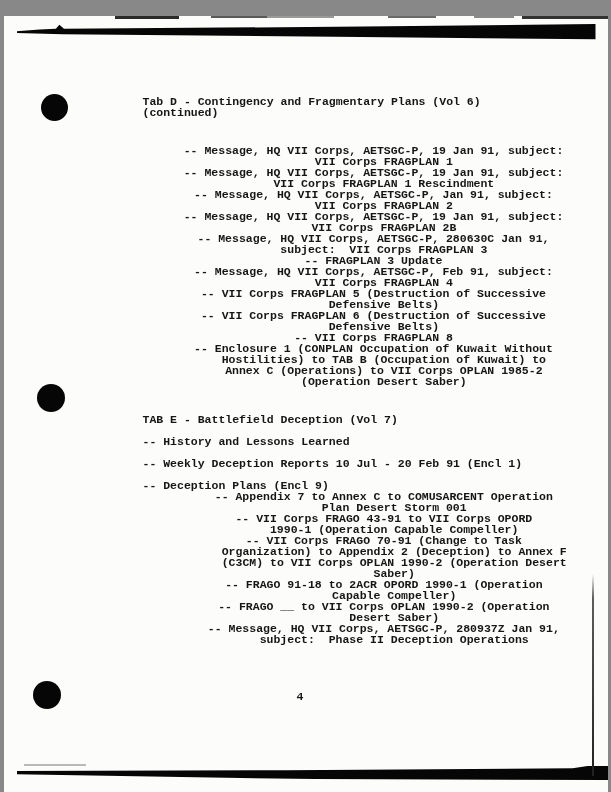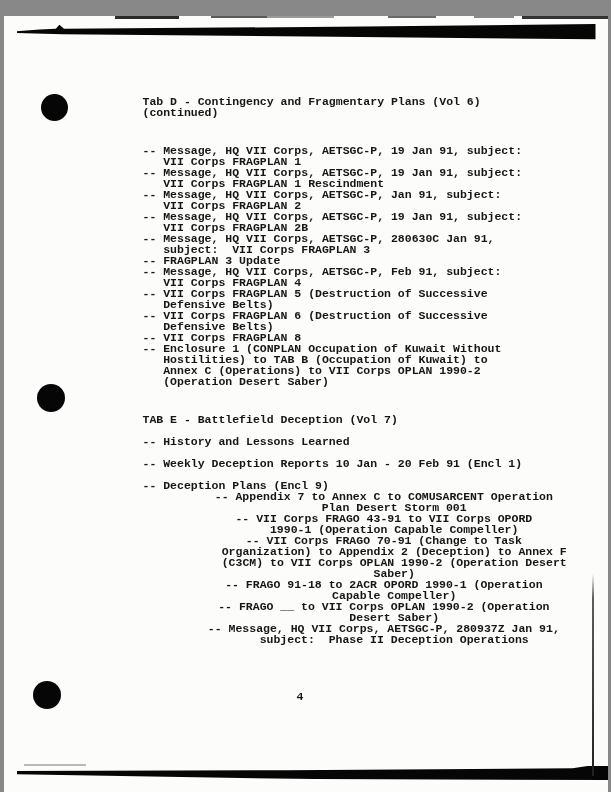--- a/index.html
+++ b/index.html
@@ -8,21 +8,21 @@
     background:var(--paper,#fcfcfb);overflow:hidden;
     font-family:"Liberation Mono","DejaVu Sans Mono",monospace;
     font-weight:700;color:var(--ink,#161616);text-decoration:underline;
   }
   
   .doc{position:absolute;left:139px;top:80px;width:462px;font-size:11.5px;line-height:11px;}
   .heading{white-space:pre-wrap;}
   .item{white-space:pre-wrap;padding-left:3ch;text-indent:-3ch;}
   .item.level-1{padding-left:6ch;text-align:center;}
   .item.gap{margin-top:11px;}
-  .section-tab-d .items{margin-top:27px;}
+  .section-tab-d .items{margin-top:27px;text-align:center;}
   .section-tab-e{margin-top:27px;}
   .page-number{position:absolute;left:293px;top:675px;font-size:11.5px;line-height:11px;}
 
   
   .hole{position:absolute;border-radius:50%;background:var(--artifact,#060606);}
   .hole-1{left:37px;top:78px;width:27px;height:27px;}
   .hole-2{left:33px;top:368px;width:28px;height:28px;}
   .hole-3{left:29px;top:665px;width:28px;height:28px;}
   .scan-bar-top{
     position:absolute;left:13px;top:8px;width:579px;height:16px;background:var(--artifact,#060606);
@@ -83,29 +83,29 @@
           <div class="item level-0">-- FRAGPLAN 3 Update</div>
           <div class="item level-0">-- Message, HQ VII Corps, AETSGC-P, Feb 91, subject:
 VII Corps FRAGPLAN 4</div>
           <div class="item level-0">-- VII Corps FRAGPLAN 5 (Destruction of Successive
 Defensive Belts)</div>
           <div class="item level-0">-- VII Corps FRAGPLAN 6 (Destruction of Successive
 Defensive Belts)</div>
           <div class="item level-0">-- VII Corps FRAGPLAN 8</div>
           <div class="item level-0">-- Enclosure 1 (CONPLAN Occupation of Kuwait Without
 Hostilities) to TAB B (Occupation of Kuwait) to
-Annex C (Operations) to VII Corps OPLAN 1990-2
+Annex C (Operations) to VII Corps OPLAN 1985-2
 (Operation Desert Saber)</div>
         </div>
       </div>
       <div class="section section-tab-e">
         <div class="heading">TAB E - Battlefield Deception (Vol 7)</div>
         <div class="items">
           <div class="item level-0 gap">-- History and Lessons Learned</div>
-          <div class="item level-0 gap">-- Weekly Deception Reports 10 Jan - 20 Feb 91 (Encl 1)</div>
+          <div class="item level-0 gap">-- Weekly Deception Reports 10 Jul - 20 Feb 91 (Encl 1)</div>
           <div class="item level-0 gap">-- Deception Plans (Encl 9)</div>
           <div class="item level-1">-- Appendix 7 to Annex C to COMUSARCENT Operation
 Plan Desert Storm 001</div>
           <div class="item level-1">-- VII Corps FRAGO 43-91 to VII Corps OPORD
 1990-1 (Operation Capable Compeller)</div>
           <div class="item level-1">-- VII Corps FRAGO 70-91 (Change to Task
 Organization) to Appendix 2 (Deception) to Annex F
 (C3CM) to VII Corps OPLAN 1990-2 (Operation Desert
 Saber)</div>
           <div class="item level-1">-- FRAGO 91-18 to 2ACR OPORD 1990-1 (Operation

